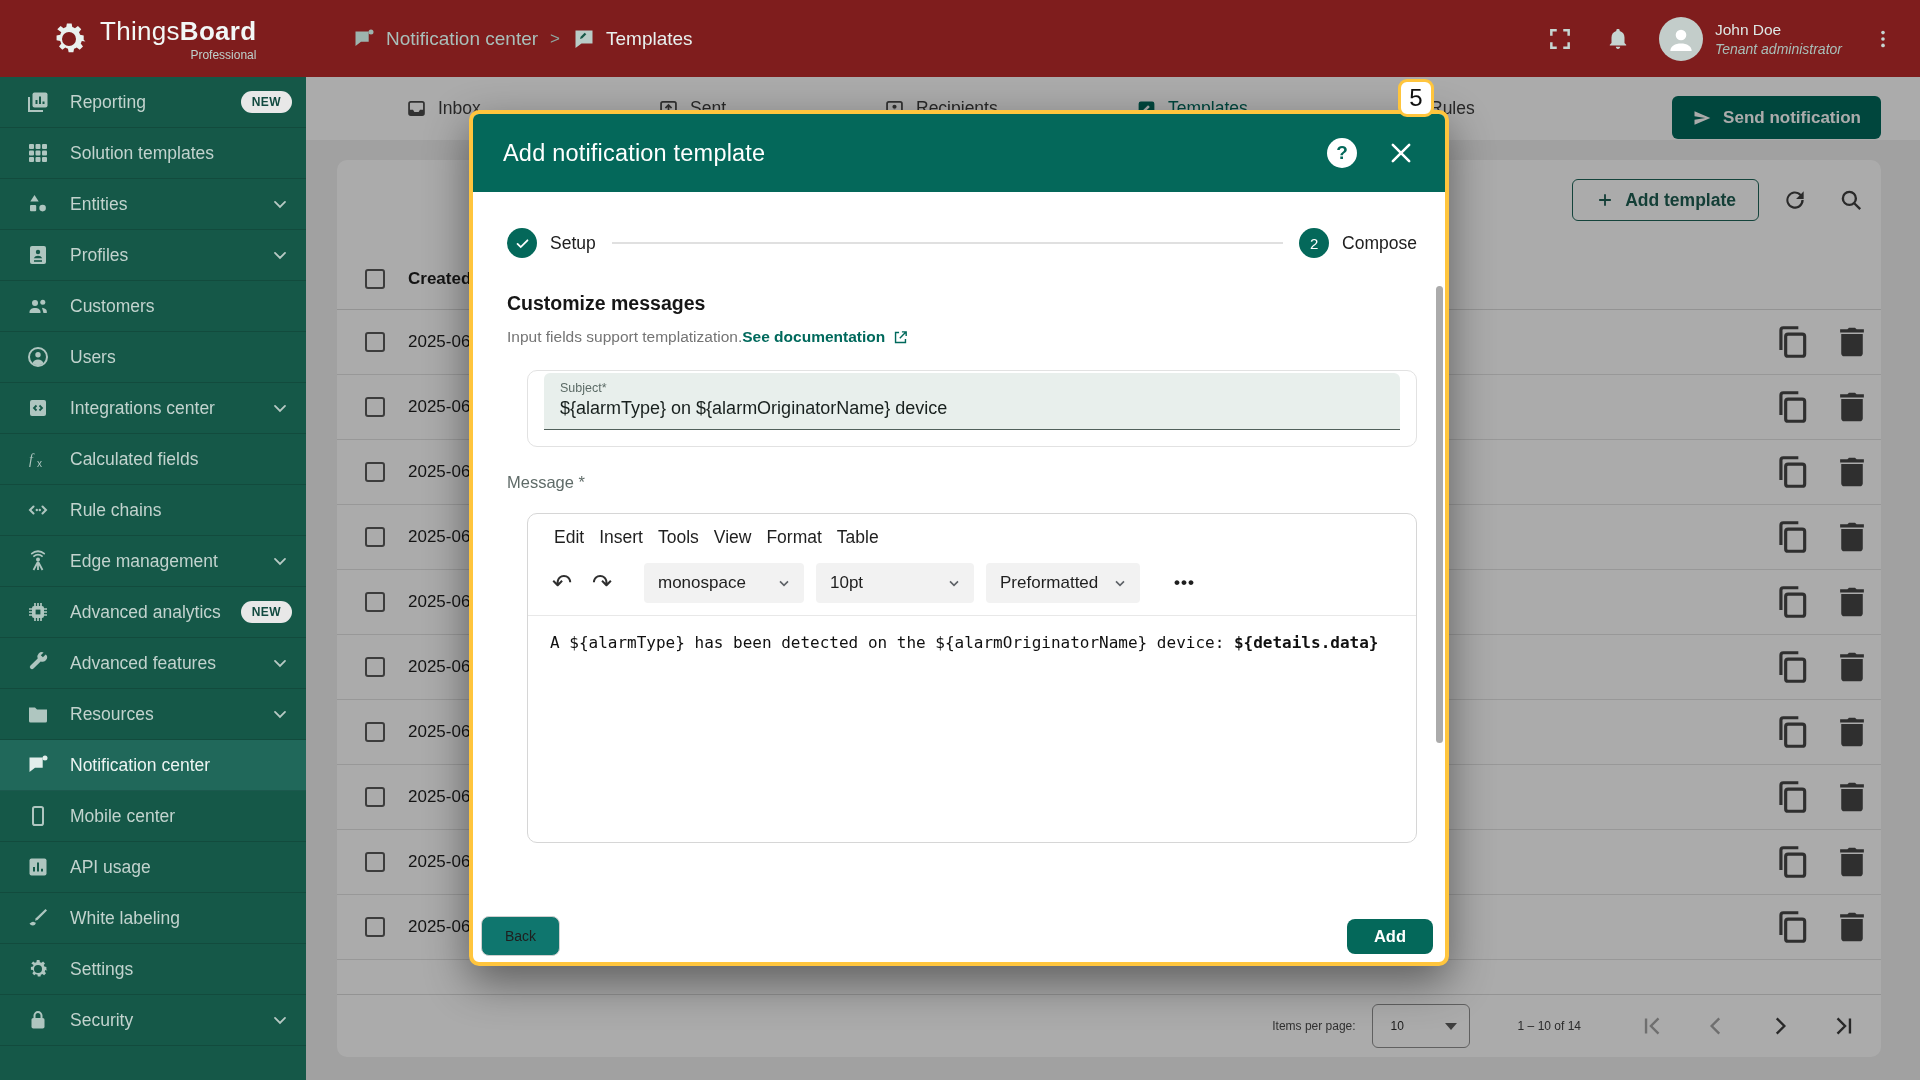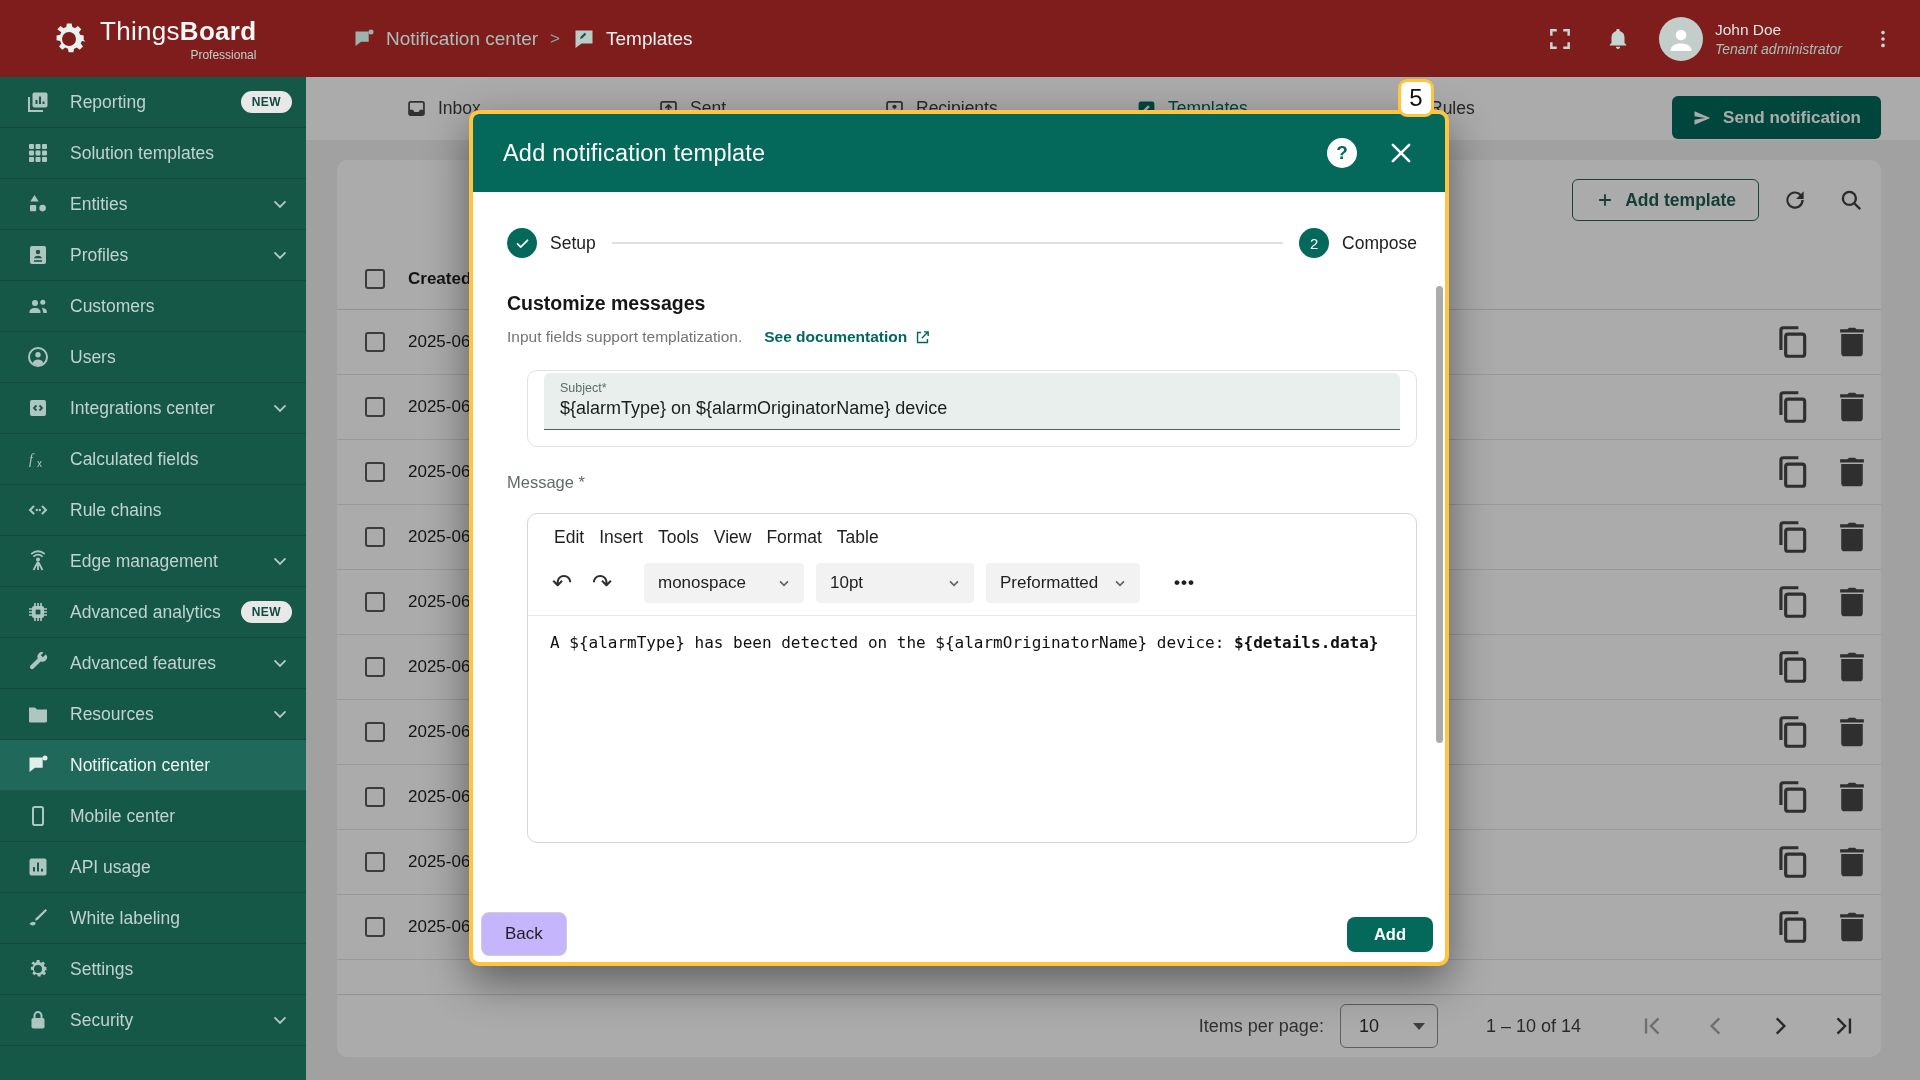--- a/index.html
+++ b/index.html
@@ -58,21 +58,21 @@
   .tool-ic{ width:40px; height:40px; display:flex; align-items:center; justify-content:center; color:#3F3F3F; cursor:pointer; }
   .thead{ position:absolute; top:88px; left:0; right:0; height:62px; display:flex; align-items:center; border-bottom:1px solid #DCDCDC; }
   .cb{ width:20px; height:20px; border:2px solid #5A5A5A; border-radius:3px; margin-left:28px; flex:none; }
   .th-label{ margin-left:23px; font-size:17px; font-weight:700; color:#1F1F1F; }
   .rows{ position:absolute; top:150px; left:0; right:0; }
   .trow{ height:65px; display:flex; align-items:center; border-bottom:1px solid #E3E3E3; }
   .tdate{ margin-left:23px; width:70px; overflow:hidden; white-space:nowrap; font-size:17px; color:#1F1F1F; }
   .racts{ margin-left:auto; display:flex; gap:22px; padding-right:10px; }
   .ricon{ width:38px; height:38px; display:flex; align-items:center; justify-content:center; color:#474747; cursor:pointer; }
   .pagination{ position:absolute; left:0; right:0; top:834px; height:63px; border-top:1px solid #DCDCDC;
-    display:flex; align-items:center; justify-content:flex-end; padding-right:24px; font-size:18px; color:#4A4A4A; }
+    display:flex; align-items:center; justify-content:flex-end; padding-right:24px; font-size:12px; color:#4A4A4A; }
   .psize{ margin-left:16px; width:98px; height:44px; border:1px solid #8F8F8F; border-radius:6px;
     display:flex; align-items:center; justify-content:space-between; padding:0 12px 0 18px; cursor:pointer; color:#2F2F2F; }
   .psize .dn{ width:0; height:0; border-left:6px solid transparent; border-right:6px solid transparent; border-top:7px solid #5F5F5F; }
   .prange{ margin-left:48px; color:#3F3F3F; }
   .pnav{ margin-left:58px; display:flex; gap:38px; }
   .pbtn{ width:26px; height:26px; color:#3D3D3D; cursor:pointer; }
   .pbtn.disabled{ color:#A6A6A6; }
 
   .overlay{ position:absolute; left:306px; top:77px; right:0; bottom:0; background:rgba(0,0,0,.33); z-index:40; }
 
@@ -86,21 +86,21 @@
     display:flex; align-items:center; justify-content:center; cursor:pointer; }
   .close-x{ width:28px; height:28px; color:#fff; cursor:pointer; }
   .mbody{ position:relative; height:770px; padding:36px 28px 0 34px; }
   .stepper{ display:flex; align-items:center; }
   .step{ display:flex; align-items:center; gap:13px; }
   .step-circle{ width:30px; height:30px; border-radius:50%; background:#04685A; color:#fff; display:flex; align-items:center; justify-content:center; font-size:15px; }
   .step-circle .i17{ color:#fff; }
   .step-label{ font-size:17.5px; color:#202020; }
   .step-line{ flex:1; height:2px; background:#E0E0E0; margin:0 16px; }
   .sect-title{ margin-top:34px; font-size:19.5px; font-weight:700; color:#161616; }
-  .caption-row{ margin-top:13px; display:flex; align-items:center; gap:22px; font-size:15.5px; }
+  .caption-row{ margin-top:13px; display:flex; align-items:center; gap:0; font-size:15.5px; }
   .caption{ color:#747474; }
   .doclink{ color:#00695C; font-weight:700; display:flex; align-items:center; gap:7px; cursor:pointer; }
   .doclink .i17{ color:#00695C; }
 
   .email-card{ margin:24px 0 0 20px; border:1px solid #E2E2E2; border-radius:10px; }
   .email-head{ display:flex; align-items:center; gap:17px; padding:15px 22px 11px 20px; }
   .email-title{ font-size:18.5px; color:#1F1F1F; }
   .email-chev{ margin-left:auto; width:22px; height:22px; color:#5F6B68; cursor:pointer; }
   .subject{ margin:2px 16px 16px; background:#E8EFEC; border-radius:6px 6px 0 0; border-bottom:1px solid #51605B; padding:8px 16px 10px; cursor:text; }
   .subject-label{ font-size:12.5px; color:#5C6B66; }
@@ -117,21 +117,21 @@
   .chip .cchev{ width:16px; height:16px; color:#5F6368; }
   .chip.font{ width:160px; margin-left:22px; }
   .chip.size{ width:158px; margin-left:12px; }
   .chip.fmt{ width:154px; margin-left:12px; }
   .more-dots{ margin-left:34px; font-size:17px; font-weight:700; letter-spacing:1px; color:#1F1F1F; cursor:pointer; }
   .e-divider{ border-top:1px solid #E8E8E8; }
   .e-content{ padding:17px 10px 0 22px; font-family:"DejaVu Sans Mono", monospace; font-size:16px; color:#101010; cursor:text; white-space:nowrap; }
   .e-content b{ font-weight:700; }
 
   .mfooter{ position:absolute; left:8px; right:12px; bottom:6px; display:flex; justify-content:space-between; align-items:center; }
-  .back-btn{ background:#c4b5fd; border:1px solid #CFCFCF; border-radius:8px; padding:11px 23px; font-size:17px; color:#1F1F1F; cursor:pointer; }
+  .back-btn{ background:#0f766e; border:1px solid #CFCFCF; border-radius:8px; padding:11px 23px; font-size:14px; color:#1F1F1F; cursor:pointer; }
   .addm-btn{ background:#04685A; border:none; border-radius:8px; padding:8px 27px; font-size:16.5px; font-weight:700; color:#fff; cursor:pointer; }
   .mscroll{ position:absolute; right:2px; top:172px; width:7px; height:457px; background:#ABABAB; border-radius:4px; }
 
   .annotation{ position:absolute; left:1398px; top:79px; width:36px; height:38px; z-index:120; background:#fff;
     border:3px solid #FFC53D; border-radius:9px; display:flex; align-items:center; justify-content:center;
     font-size:24px; color:#111; }
 </style>
 </head>
 <body>
 

